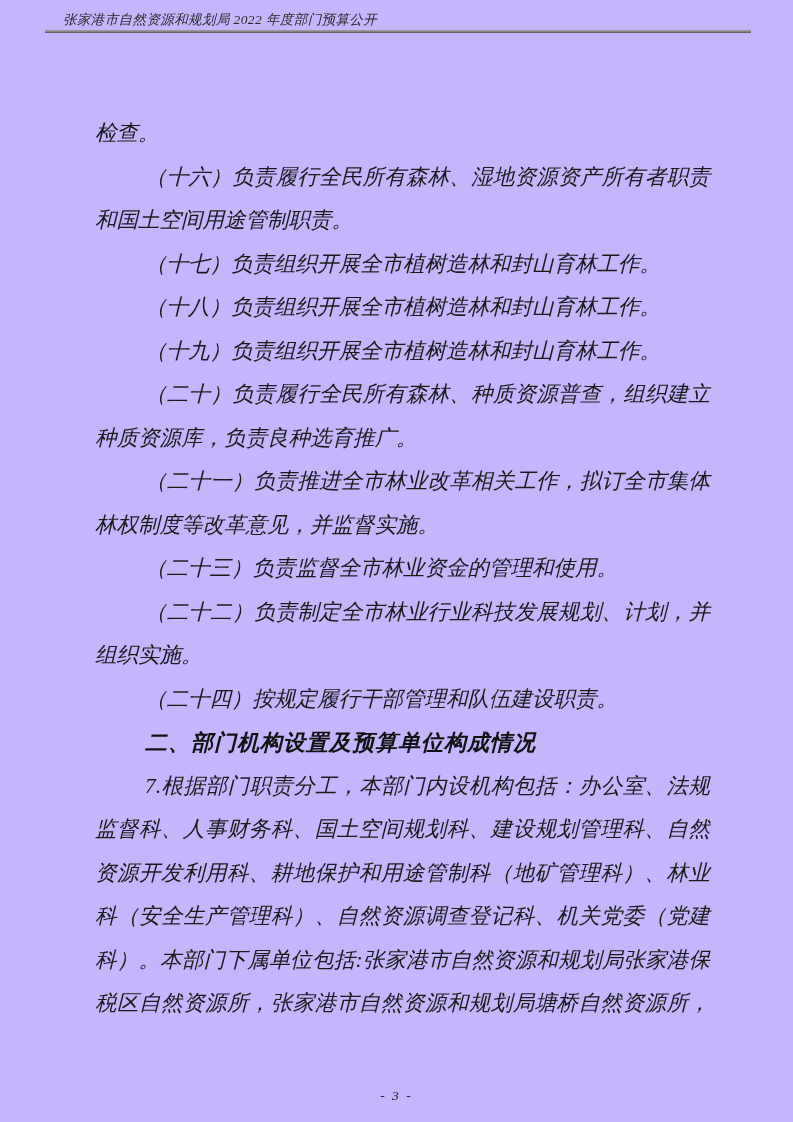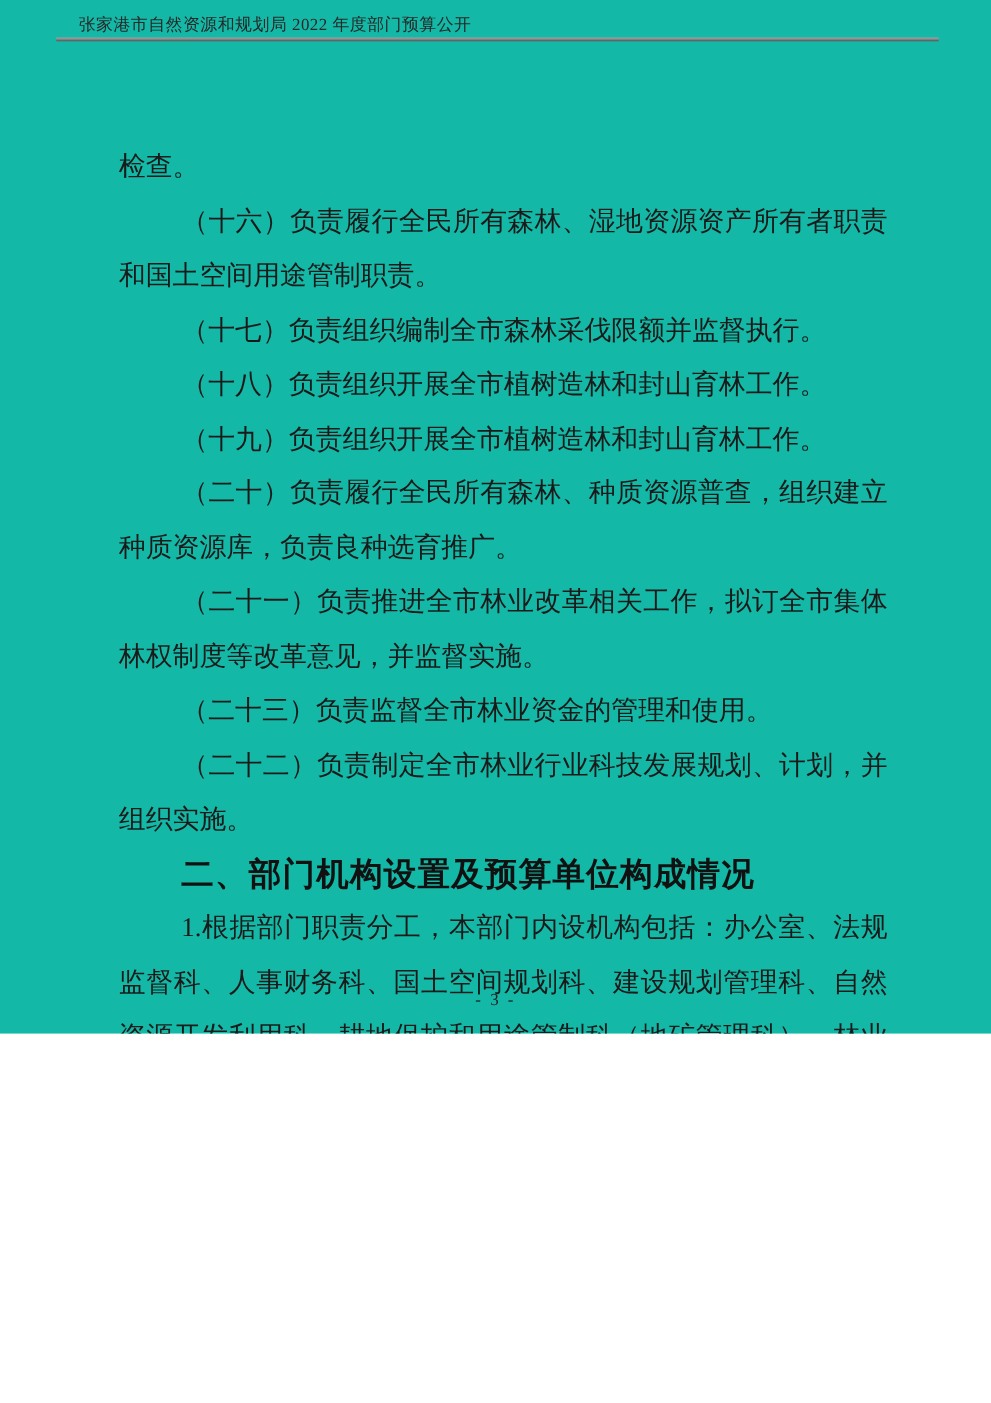--- a/index.html
+++ b/index.html
@@ -1,24 +1,25 @@
 <!DOCTYPE html>
 <html><head>
 <meta charset="utf-8">
 <style>
   * { box-sizing: border-box; }
   html, body { margin: 0; padding: 0; background: #ffffff; }
   .page {
     position: relative;
     width: 793px;
-    height: 827px;
-    background: #14b8a6;
+    height: 1122px;
+    background: #c4b5fd;
     overflow: hidden;
     font-family: "Liberation Serif", "DejaVu Serif", serif;
     color: #1c1c1c;
+    font-style: italic;
   }
   .header {
     position: absolute;
     left: 45px;
     top: 12px;
     width: 706px;
   }
   .header-title {
     font-size: 13.5px;
     line-height: 16px;
@@ -44,21 +45,21 @@
   .para {
     margin: 0;
     padding: 0;
     text-indent: 50px;
   }
   .para.no-indent { text-indent: 0; }
   .para.continues { text-align-last: justify; }
   .section-heading {
     margin: 0;
     padding: 0;
-    font-size: 26px;
+    font-size: 22px;
     font-weight: bold;
     line-height: 43.5px;
     text-indent: 50px;
     letter-spacing: 1px;
     color: #111111;
   }
   .footer {
     position: absolute;
     left: 0;
     right: 0;
@@ -77,28 +78,29 @@
 <div class="page">
 
   <div class="header">
     <div class="header-title">张家港市自然资源和规划局 2022 年度部门预算公开</div>
     <div class="header-rule"></div>
   </div>
 
   <main class="doc-body">
     <p class="para no-indent">检查。</p>
     <p class="para">（十六）负责履行全民所有森林、湿地资源资产所有者职责和国土空间用途管制职责。</p>
-    <p class="para">（十七）负责组织编制全市森林采伐限额并监督执行。</p>
+    <p class="para">（十七）负责组织开展全市植树造林和封山育林工作。</p>
     <p class="para">（十八）负责组织开展全市植树造林和封山育林工作。</p>
     <p class="para">（十九）负责组织开展全市植树造林和封山育林工作。</p>
     <p class="para">（二十）负责履行全民所有森林、种质资源普查，组织建立种质资源库，负责良种选育推广。</p>
     <p class="para">（二十一）负责推进全市林业改革相关工作，拟订全市集体林权制度等改革意见，并监督实施。</p>
     <p class="para">（二十三）负责监督全市林业资金的管理和使用。</p>
     <p class="para">（二十二）负责制定全市林业行业科技发展规划、计划，并组织实施。</p>
+    <p class="para">（二十四）按规定履行干部管理和队伍建设职责。</p>
     <h2 class="section-heading">二、部门机构设置及预算单位构成情况</h2>
-    <p class="para continues">1.根据部门职责分工，本部门内设机构包括：办公室、法规监督科、人事财务科、国土空间规划科、建设规划管理科、自然资源开发利用科、耕地保护和用途管制科（地矿管理科）、林业科（安全生产管理科）、自然资源调查登记科、机关党委（党建科）。本部门下属单位包括:张家港市自然资源和规划局张家港保税区自然资源所，张家港市自然资源和规划局塘桥自然资源所，</p>
+    <p class="para continues">7.根据部门职责分工，本部门内设机构包括：办公室、法规监督科、人事财务科、国土空间规划科、建设规划管理科、自然资源开发利用科、耕地保护和用途管制科（地矿管理科）、林业科（安全生产管理科）、自然资源调查登记科、机关党委（党建科）。本部门下属单位包括:张家港市自然资源和规划局张家港保税区自然资源所，张家港市自然资源和规划局塘桥自然资源所，</p>
   </main>
 
   <div class="footer">
     <span class="page-number">- 3 -</span>
   </div>
 
 </div>
 
 </body></html>

